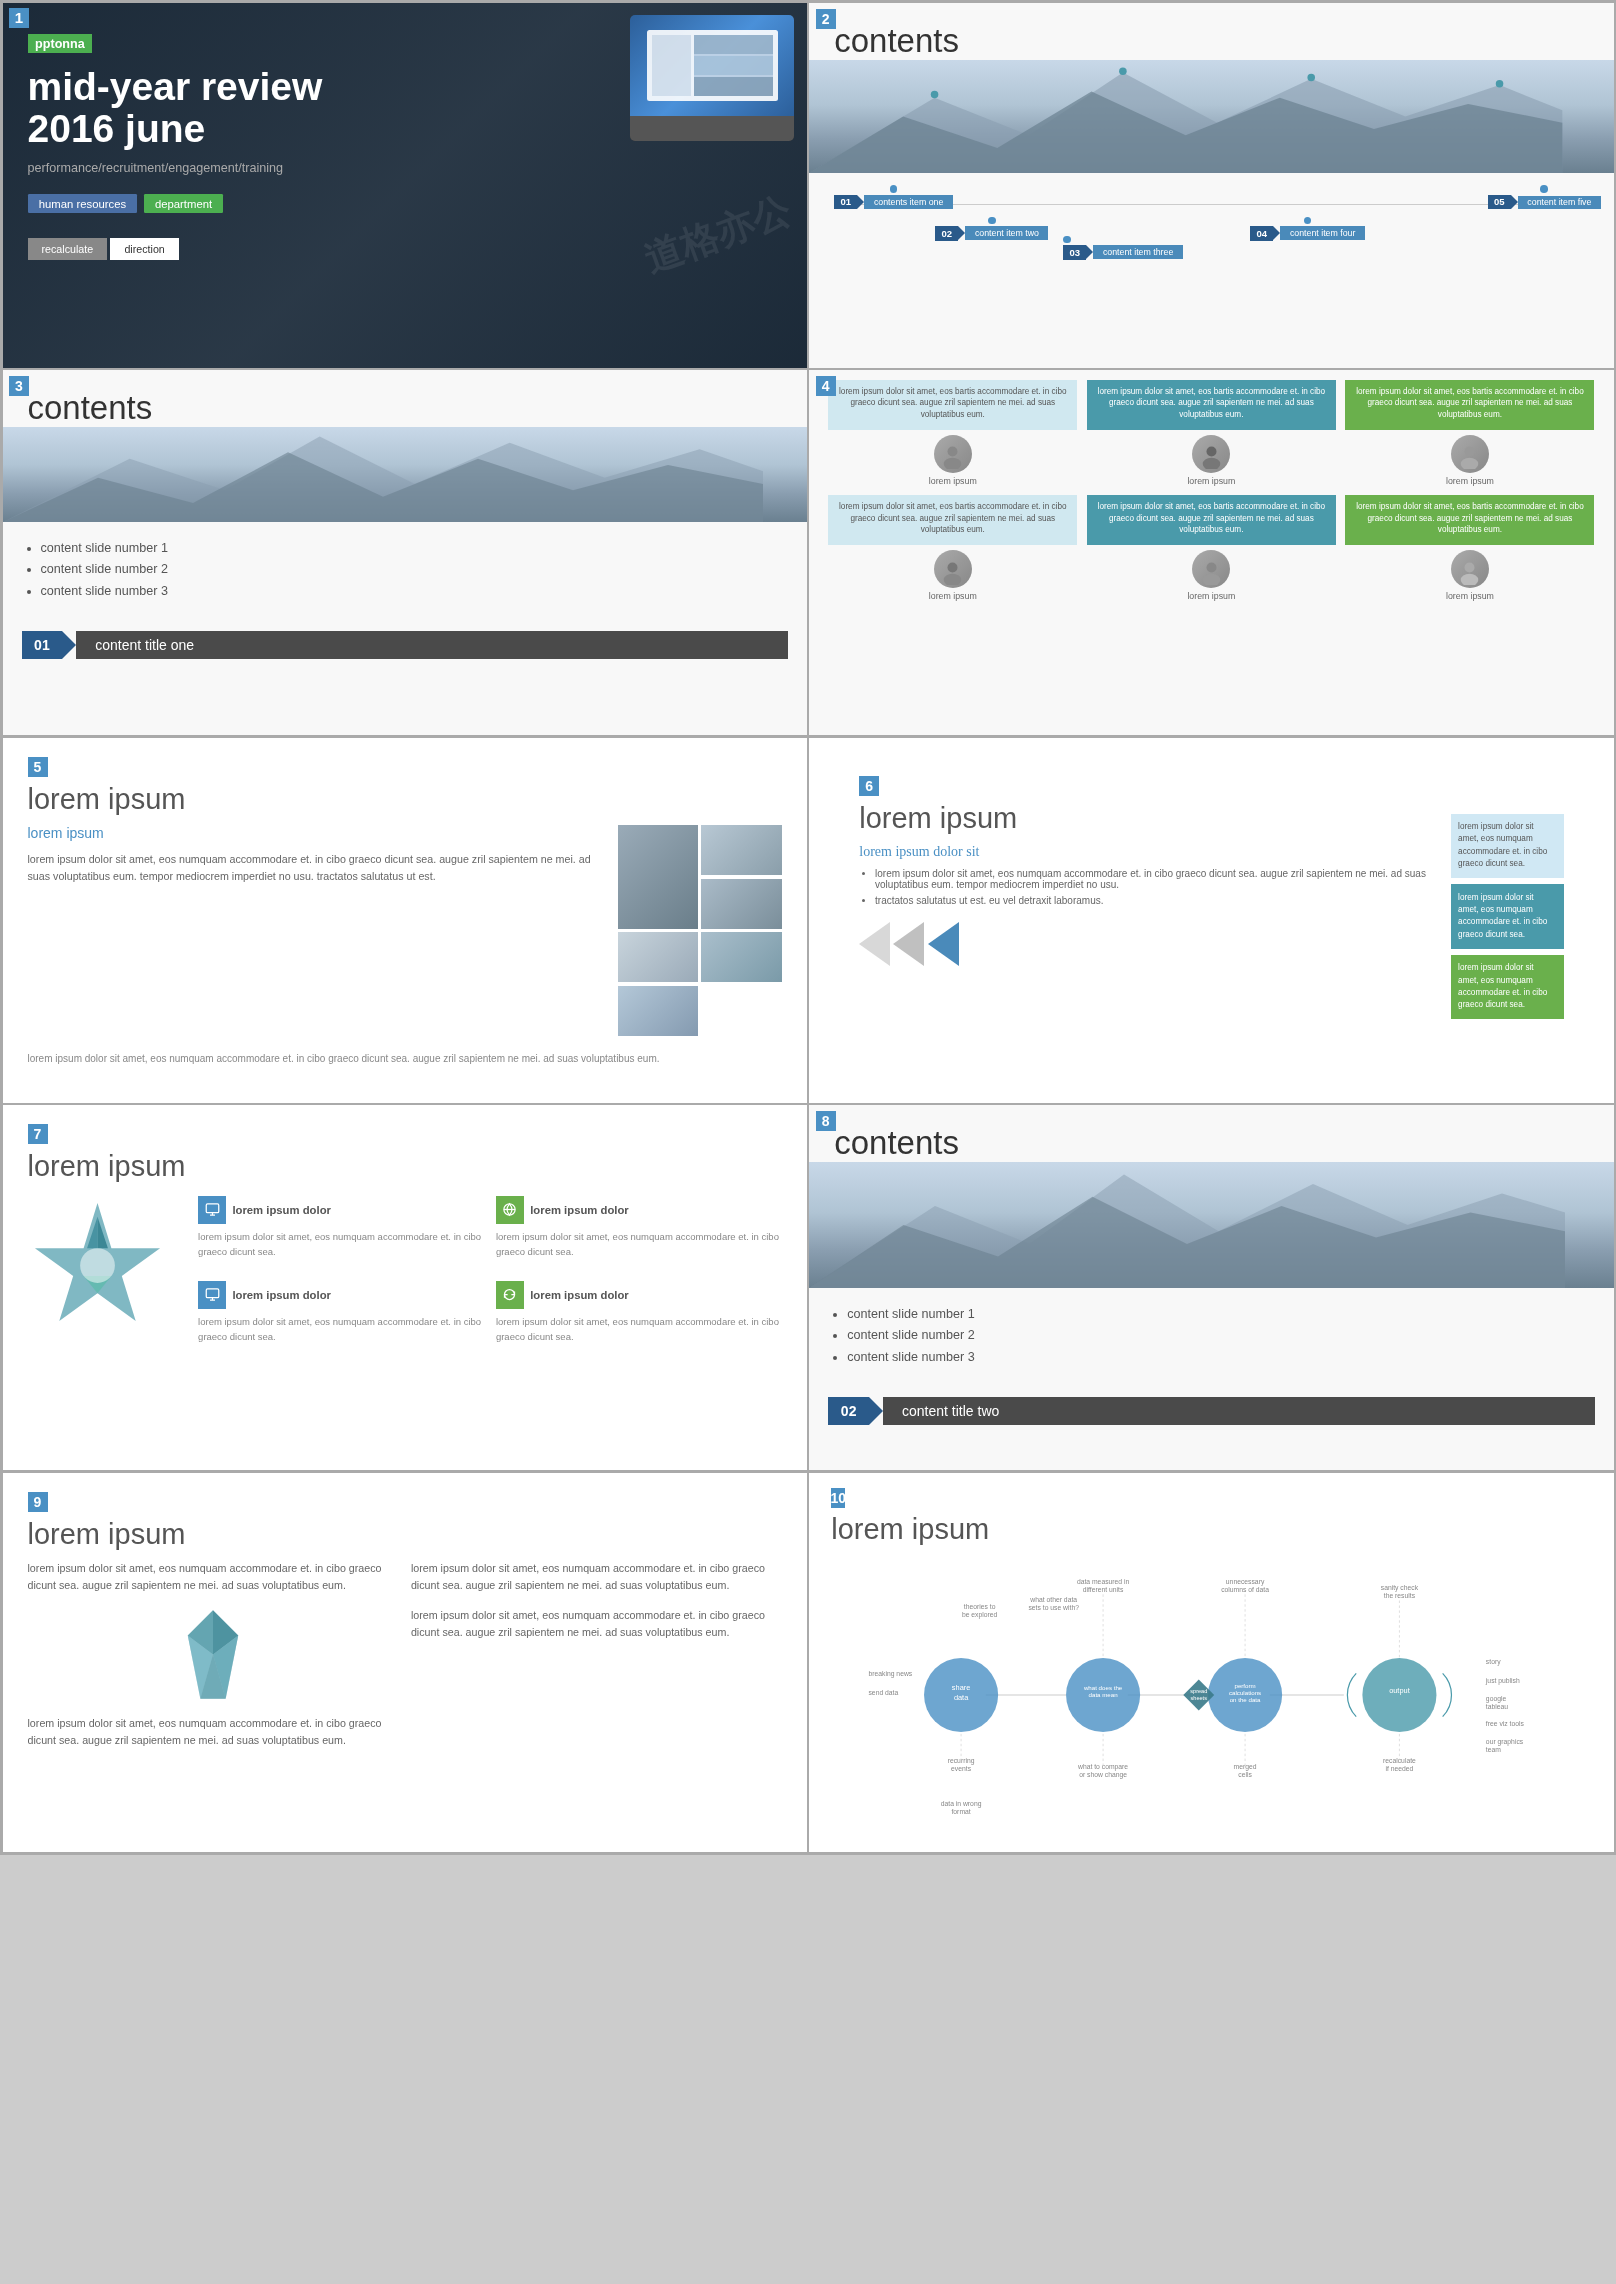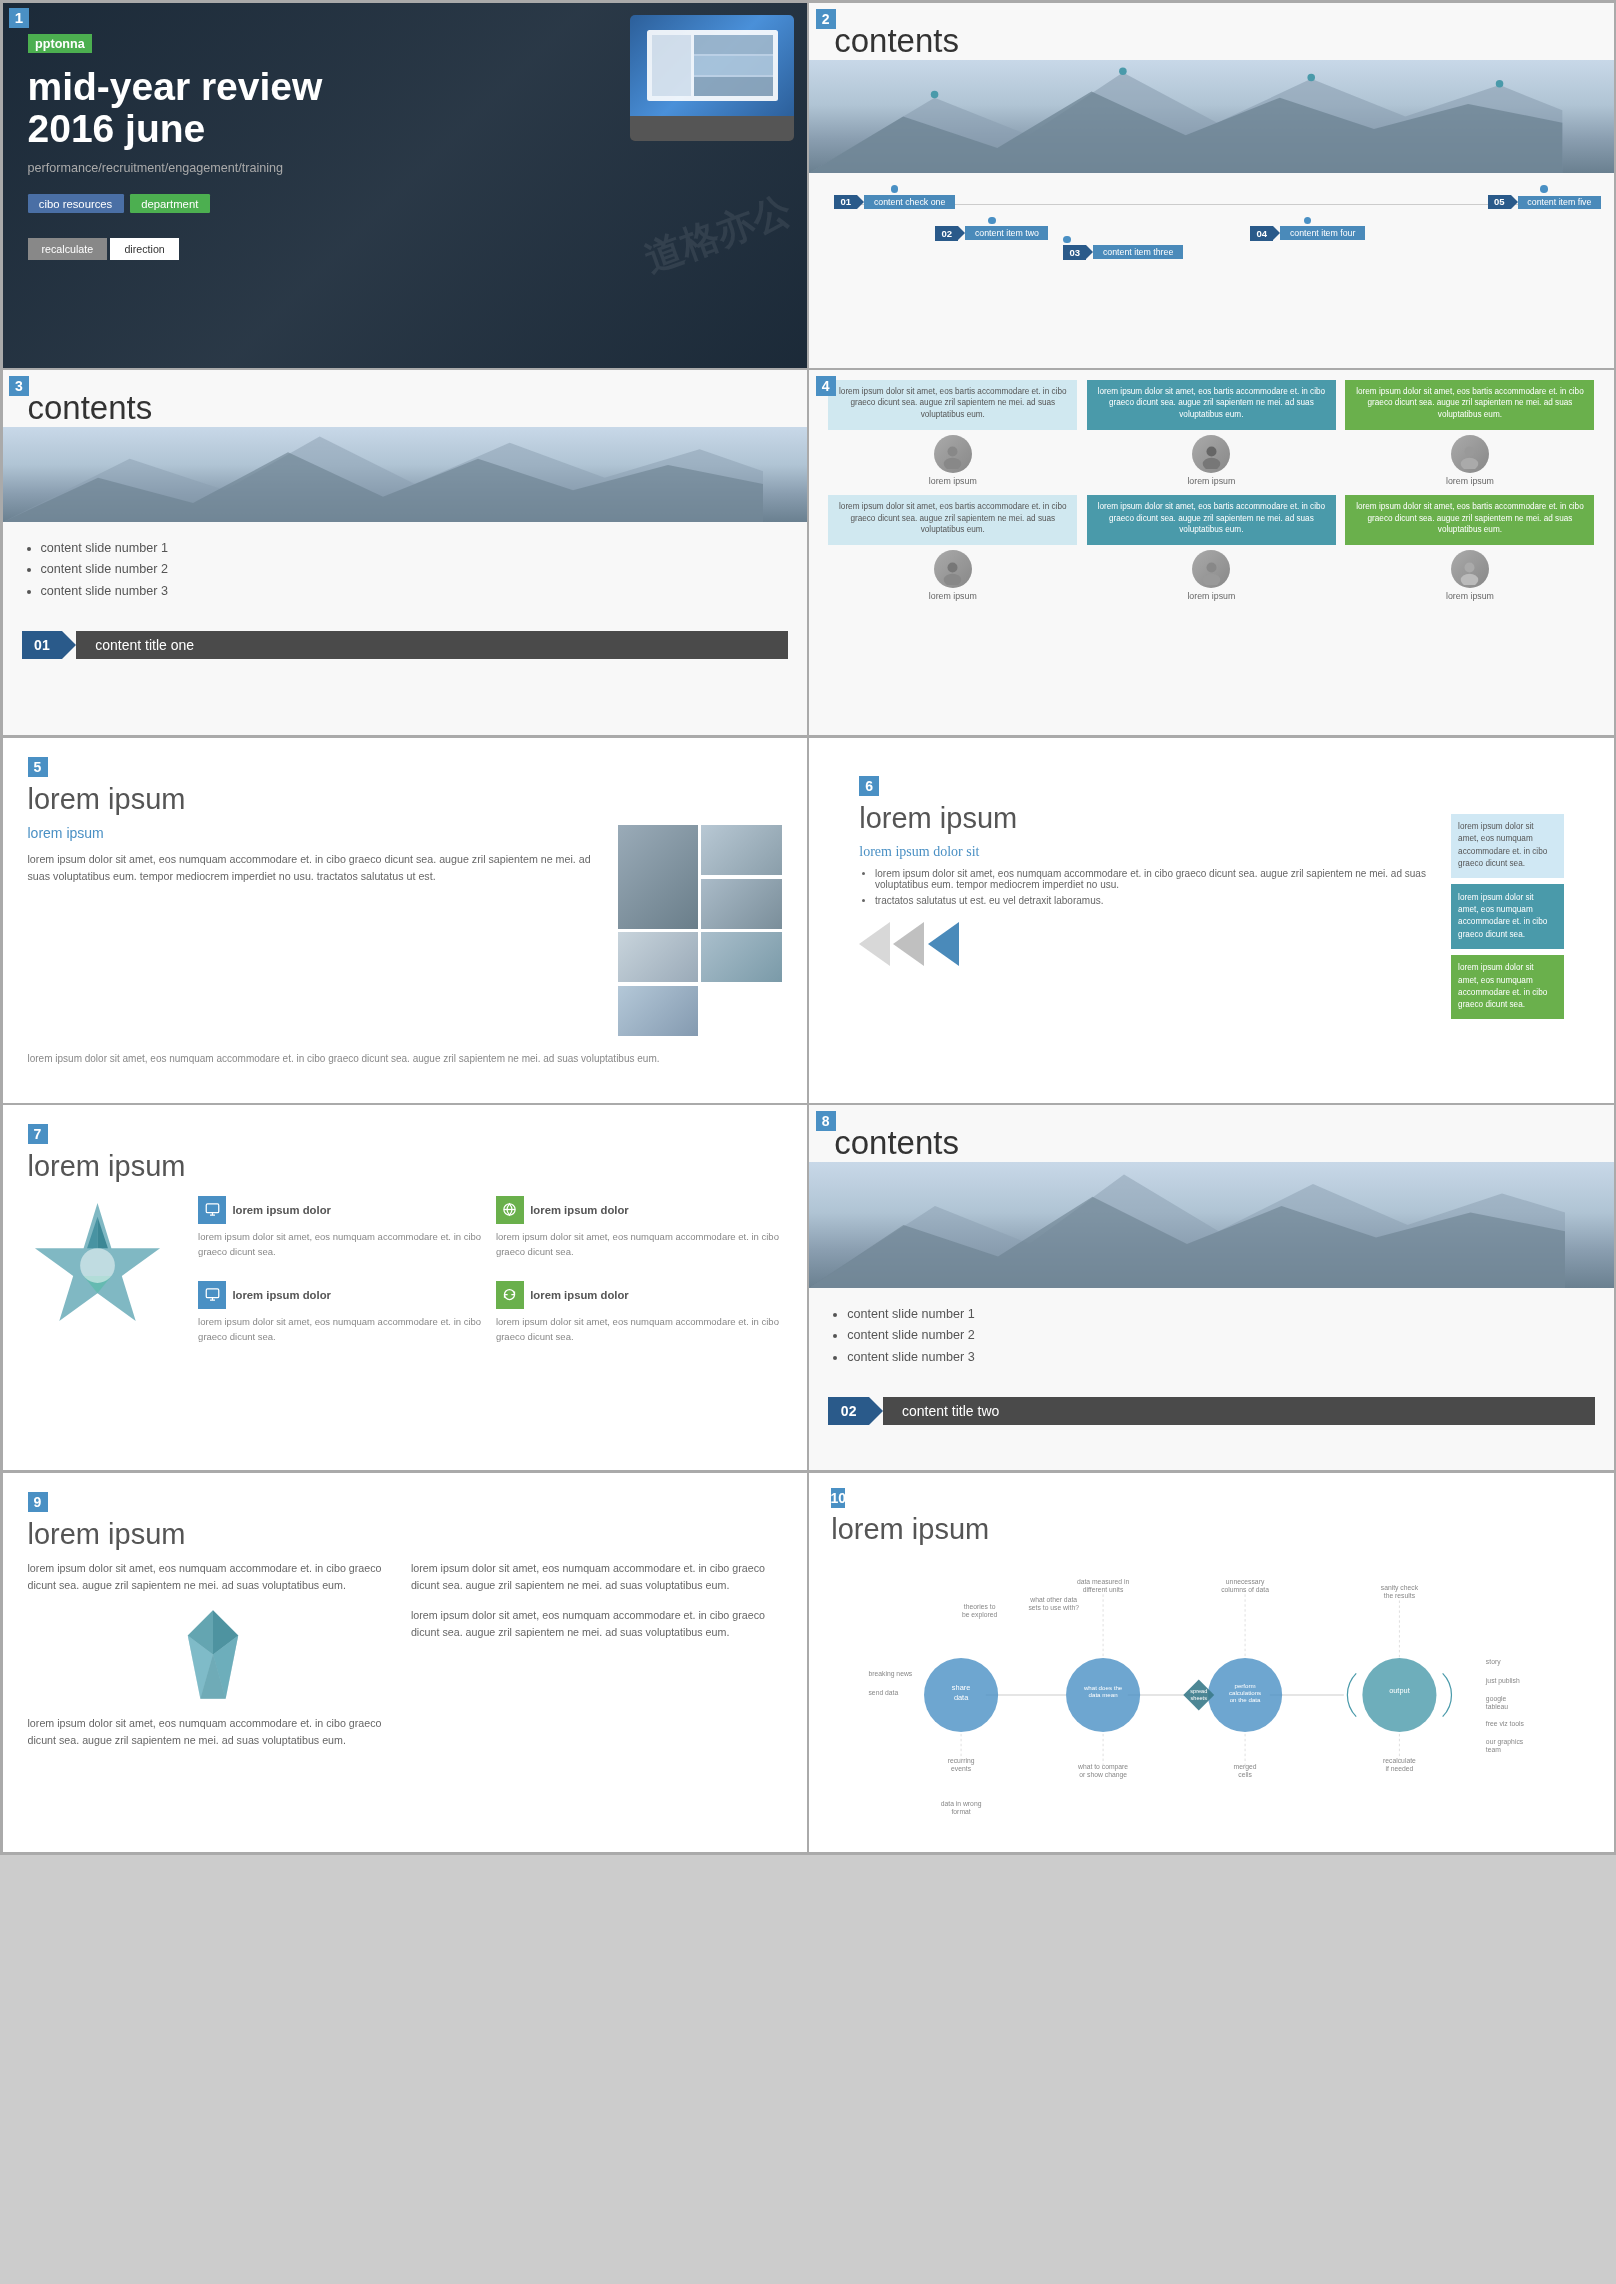--- a/index.html
+++ b/index.html
@@ -417,21 +417,21 @@
           </div>
         </div>
       </div>
       <div class="laptop-base"></div>
     </div>
     <div class="slide-1-content">
       <div class="brand-tag">pptonna</div>
       <h1>mid-year review<br>2016 june</h1>
       <div class="subtitle">performance/recruitment/engagement/training</div>
       <div class="tag-row">
-        <span class="tag-hr">cibo resources</span>
+        <span class="tag-hr">human resources</span>
         <span class="tag-dept">department</span>
       </div>
       <div style="position:absolute; bottom:12.6px; right:12.6px; font-size:38px; color:rgba(255,255,255,0.08); font-weight:bold; transform:rotate(-20deg);">道格亦公</div>
       <div class="bottom-tabs">
         <button class="tab-btn tab-distribution">recalculate</button>
         <button class="tab-btn tab-direction">direction</button>
       </div>
     </div>
     <div class="slide-number" style="color:white; top:5px; left:6.3px; font-size:15px; background:#4a90c4; width:20px; height:20px; display:flex;align-items:center;justify-content:center;">
       <span>1</span>
@@ -458,21 +458,21 @@
 
     <div style="padding:12.6px 19px; position:relative; height:164px;">
 
       <div style="position:absolute; top:31.5px; left:38px; right:38px; height:1.3px; background:#ccc;"></div>
 
       <div style="position:absolute; left:25px; top:12.6px; display:flex; flex-direction:column; align-items:center;">
         <div style="width:7.6px;height:7.6px;border-radius:50%;background:#4a90c4;margin-bottom:1.9px;"></div>
         <div style="display:flex;align-items:center;">
           <div style="background:#2a5a8a;color:white;padding:1.9px 6.3px;font-size:9.5px;font-weight:bold;">01</div>
           <div style="width:0;height:0;border-top:7.6px solid transparent;border-bottom:7.6px solid transparent;border-left:7.6px solid #2a5a8a;"></div>
-          <div style="background:#4a8aba;color:white;padding:1.9px 9.5px;font-size:8.8px;">content check one</div>
+          <div style="background:#4a8aba;color:white;padding:1.9px 9.5px;font-size:8.8px;">contents item one</div>
         </div>
       </div>
 
       <div style="position:absolute; left:126px; top:44px; display:flex; flex-direction:column; align-items:center;">
         <div style="width:7.6px;height:7.6px;border-radius:50%;background:#4a90c4;margin-bottom:1.9px;"></div>
         <div style="display:flex;align-items:center;">
           <div style="background:#2a5a8a;color:white;padding:1.9px 6.3px;font-size:9.5px;font-weight:bold;">02</div>
           <div style="width:0;height:0;border-top:7.6px solid transparent;border-bottom:7.6px solid transparent;border-left:7.6px solid #2a5a8a;"></div>
           <div style="background:#4a8aba;color:white;padding:1.9px 9.5px;font-size:8.8px;">content item two</div>
         </div>

